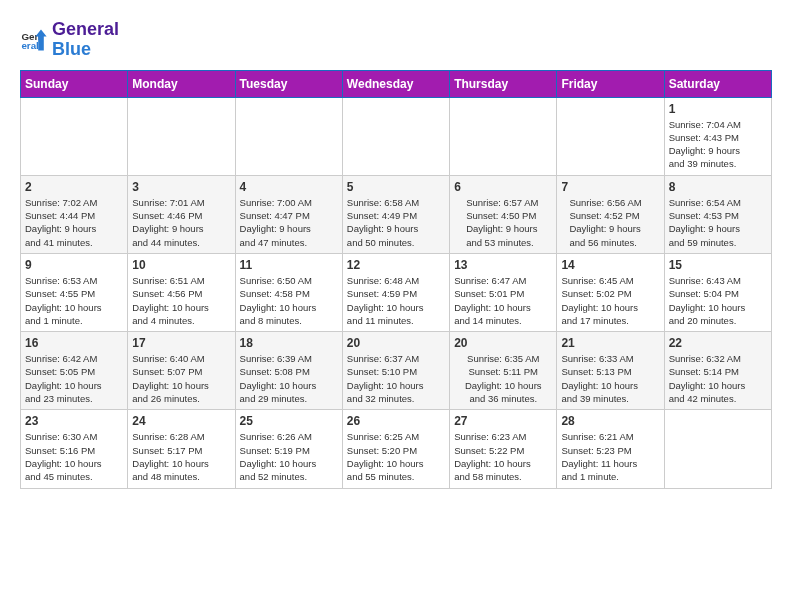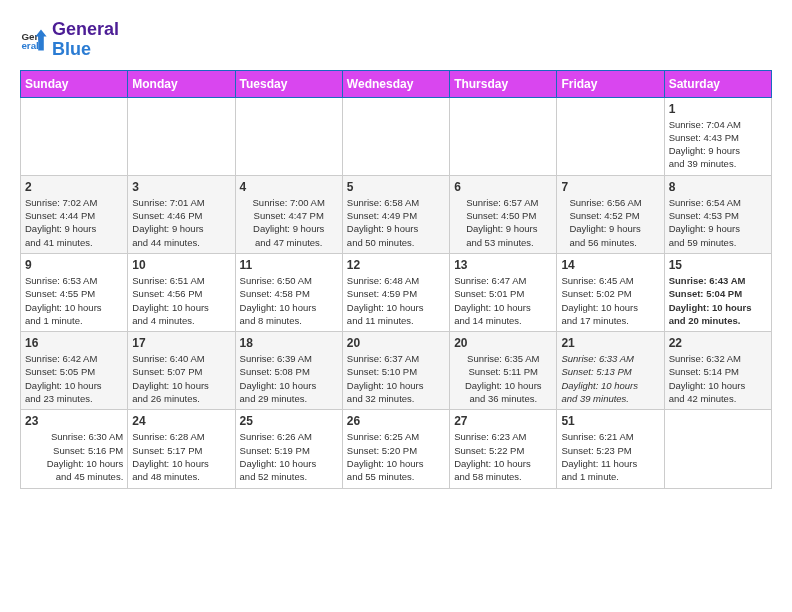--- a/index.html
+++ b/index.html
@@ -35,21 +35,21 @@
     }
     .location {
       font-size: 16px;
       color: #555;
     }
     .calendar {
       width: 100%;
       border-collapse: collapse;
     }
     .calendar th {
-      background: #d946ef;
+      background: #a21caf;
       color: #fff;
       font-size: 12px;
       font-weight: bold;
       padding: 6px 4px;
       text-align: left;
       border: 1px solid #1a6bbf;
     }
     .calendar td {
       width: 107px;
       vertical-align: top;
@@ -133,21 +133,21 @@
         </td>
         <td>
           <span class="day-number">3</span>
           <div class="day-info" style="white-space: pre-line;">Sunrise: 7:01 AM
 Sunset: 4:46 PM
 Daylight: 9 hours
 and 44 minutes.</div>
         </td>
         <td>
           <span class="day-number">4</span>
-          <div class="day-info" style="white-space: pre-line; text-align: center;">Sunrise: 7:00 AM
+          <div class="day-info" style="white-space: pre-line;">Sunrise: 7:00 AM
 Sunset: 4:47 PM
 Daylight: 9 hours
 and 47 minutes.</div>
         </td>
         <td>
           <span class="day-number">5</span>
           <div class="day-info" style="white-space: pre-line;">Sunrise: 6:58 AM
 Sunset: 4:49 PM
 Daylight: 9 hours
 and 50 minutes.</div>
@@ -212,21 +212,21 @@
         </td>
         <td>
           <span class="day-number">14</span>
           <div class="day-info" style="white-space: pre-line;">Sunrise: 6:45 AM
 Sunset: 5:02 PM
 Daylight: 10 hours
 and 17 minutes.</div>
         </td>
         <td>
           <span class="day-number">15</span>
-          <div class="day-info" style="white-space: pre-line; font-weight: bold;">Sunrise: 6:43 AM
+          <div class="day-info" style="white-space: pre-line;">Sunrise: 6:43 AM
 Sunset: 5:04 PM
 Daylight: 10 hours
 and 20 minutes.</div>
         </td>
       </tr>
       <tr>
         <td>
           <span class="day-number">16</span>
           <div class="day-info" style="white-space: pre-line;">Sunrise: 6:42 AM
 Sunset: 5:05 PM
@@ -256,37 +256,37 @@
         </td>
         <td>
           <span class="day-number">20</span>
           <div class="day-info" style="white-space: pre-line; text-align: center;">Sunrise: 6:35 AM
 Sunset: 5:11 PM
 Daylight: 10 hours
 and 36 minutes.</div>
         </td>
         <td>
           <span class="day-number">21</span>
-          <div class="day-info" style="white-space: pre-line; font-style: italic;">Sunrise: 6:33 AM
+          <div class="day-info" style="white-space: pre-line;">Sunrise: 6:33 AM
 Sunset: 5:13 PM
 Daylight: 10 hours
 and 39 minutes.</div>
         </td>
         <td>
           <span class="day-number">22</span>
           <div class="day-info" style="white-space: pre-line;">Sunrise: 6:32 AM
 Sunset: 5:14 PM
 Daylight: 10 hours
 and 42 minutes.</div>
         </td>
       </tr>
       <tr>
         <td>
           <span class="day-number">23</span>
-          <div class="day-info" style="white-space: pre-line; text-align: right;">Sunrise: 6:30 AM
+          <div class="day-info" style="white-space: pre-line;">Sunrise: 6:30 AM
 Sunset: 5:16 PM
 Daylight: 10 hours
 and 45 minutes.</div>
         </td>
         <td>
           <span class="day-number">24</span>
           <div class="day-info" style="white-space: pre-line;">Sunrise: 6:28 AM
 Sunset: 5:17 PM
 Daylight: 10 hours
 and 48 minutes.</div>
@@ -306,21 +306,21 @@
 and 55 minutes.</div>
         </td>
         <td>
           <span class="day-number">27</span>
           <div class="day-info" style="white-space: pre-line;">Sunrise: 6:23 AM
 Sunset: 5:22 PM
 Daylight: 10 hours
 and 58 minutes.</div>
         </td>
         <td>
-          <span class="day-number">51</span>
+          <span class="day-number">28</span>
           <div class="day-info" style="white-space: pre-line;">Sunrise: 6:21 AM
 Sunset: 5:23 PM
 Daylight: 11 hours
 and 1 minute.</div>
         </td>
         <td class="empty-cell"></td>
       </tr>
     </tbody>
 </table>
 

